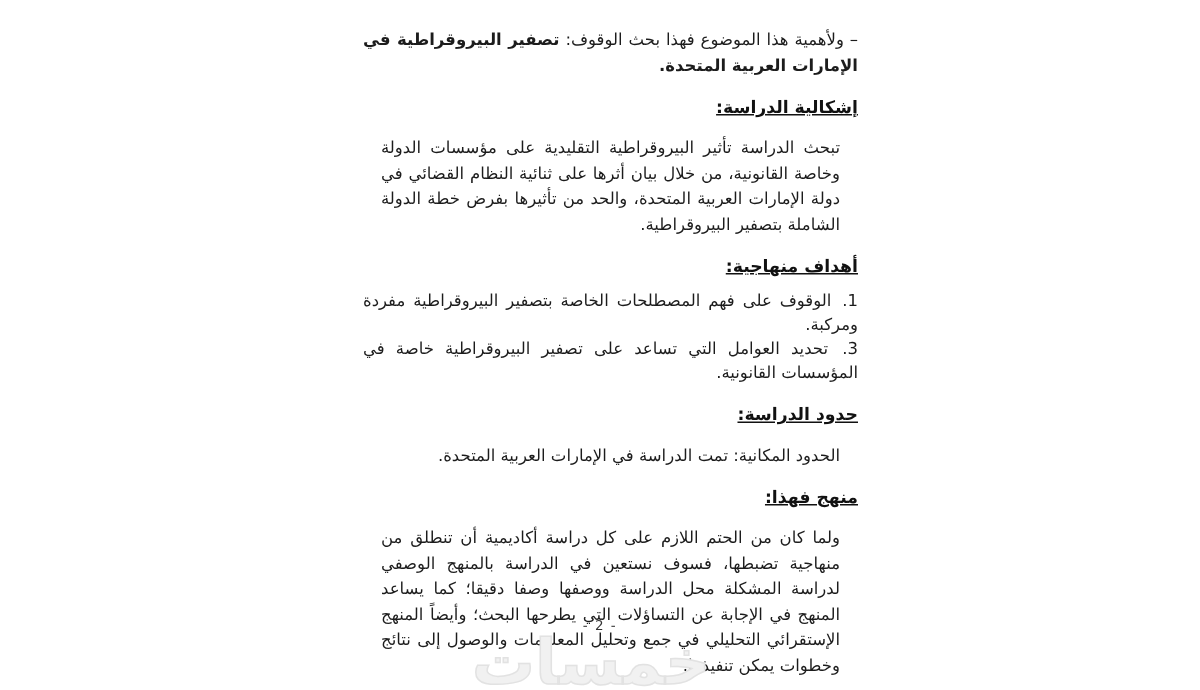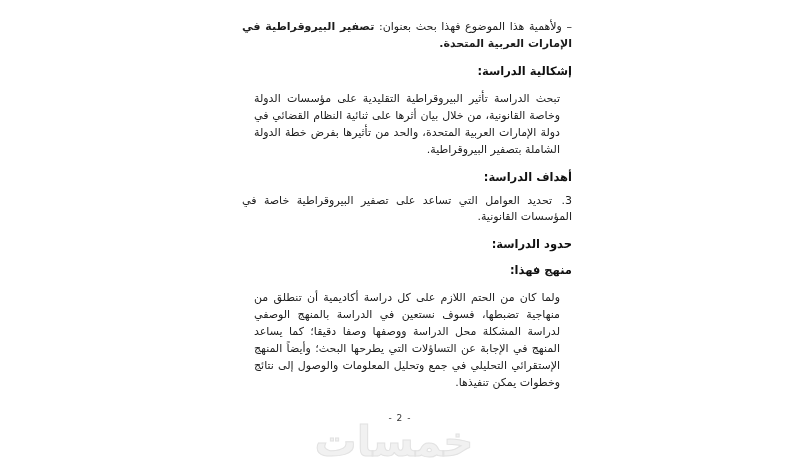--- a/index.html
+++ b/index.html
@@ -33,20 +33,21 @@
   }
   .b { font-weight: bold; }
   .sec { margin: 0 0 10px 0; }
   .head {
     font-size: 11.5px;
     font-weight: bold;
     margin: 12px 0 9px 0;
     line-height: 14px;
     text-align: right;
     color: #111;
+    text-decoration: underline;
   }
   .body {
     margin: 12px;
     line-height: 17px;
     text-align: justify;
     text-align-last: right;
   }
   .li {
     line-height: 16px;
     text-align: justify;
@@ -81,32 +82,34 @@
     white-space: nowrap;
     user-select: none;
     direction: rtl;
   }
 </style>
 </head>
 <body>
 
 <main class="page">
   <section class="content">
-    <p class="intro"><span>– ولأهمية هذا الموضوع فهذا بحث بعنوان: </span><span class="b">تصفير البيروقراطية في الإمارات العربية المتحدة.</span></p>
+    <p class="intro"><span>– ولأهمية هذا الموضوع فهذا بحث الوقوف: </span><span class="b">تصفير البيروقراطية في الإمارات العربية المتحدة.</span></p>
     <div id="sections">
         <section class="sec">
           <h3 class="head">إشكالية الدراسة:</h3>
           <p class="body">تبحث الدراسة تأثير البيروقراطية التقليدية على مؤسسات الدولة وخاصة القانونية، من خلال بيان أثرها على ثنائية النظام القضائي في دولة الإمارات العربية المتحدة، والحد من تأثيرها بفرض خطة الدولة الشاملة بتصفير البيروقراطية.</p>
         </section>
         <section class="sec">
-          <h3 class="head">أهداف الدراسة:</h3>
+          <h3 class="head">أهداف منهاجية:</h3>
+          <div class="li"><span class="num">1.</span><span> الوقوف على فهم المصطلحات الخاصة بتصفير البيروقراطية مفردة ومركبة.</span></div>
           <div class="li"><span class="num">3.</span><span> تحديد العوامل التي تساعد على تصفير البيروقراطية خاصة في المؤسسات القانونية.</span></div>
         </section>
         <section class="sec">
           <h3 class="head">حدود الدراسة:</h3>
+          <p class="body">الحدود المكانية: تمت الدراسة في الإمارات العربية المتحدة.</p>
         </section>
         <section class="sec">
           <h3 class="head">منهج فهذا:</h3>
           <p class="body">ولما كان من الحتم اللازم على كل دراسة أكاديمية أن تنطلق من منهاجية تضبطها، فسوف نستعين في الدراسة بالمنهج الوصفي لدراسة المشكلة محل الدراسة ووصفها وصفا دقيقا؛ كما يساعد المنهج في الإجابة عن التساؤلات التي يطرحها البحث؛ وأيضاً المنهج الإستقرائي التحليلي في جمع وتحليل المعلومات والوصول إلى نتائج وخطوات يمكن تنفيذها.</p>
         </section>
       </div>
   </section>
 
   <div class="pagenum">- 2 -</div>
   <div class="watermark">خمسات</div>

